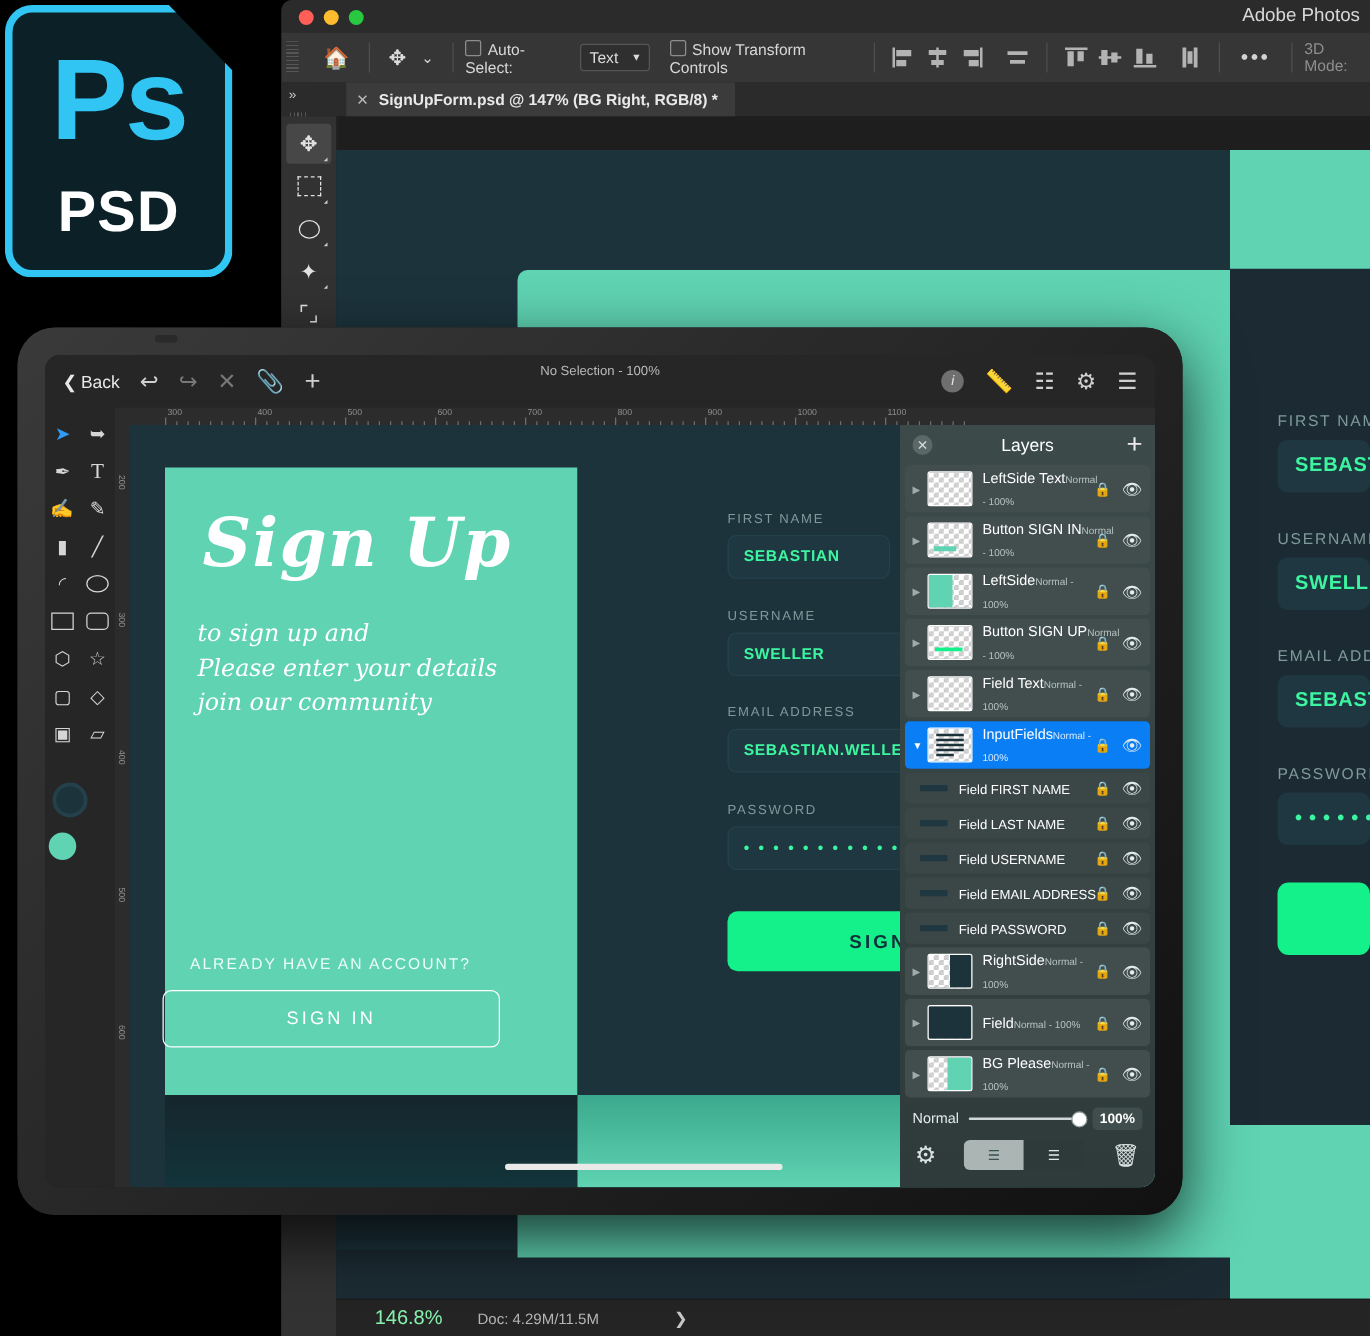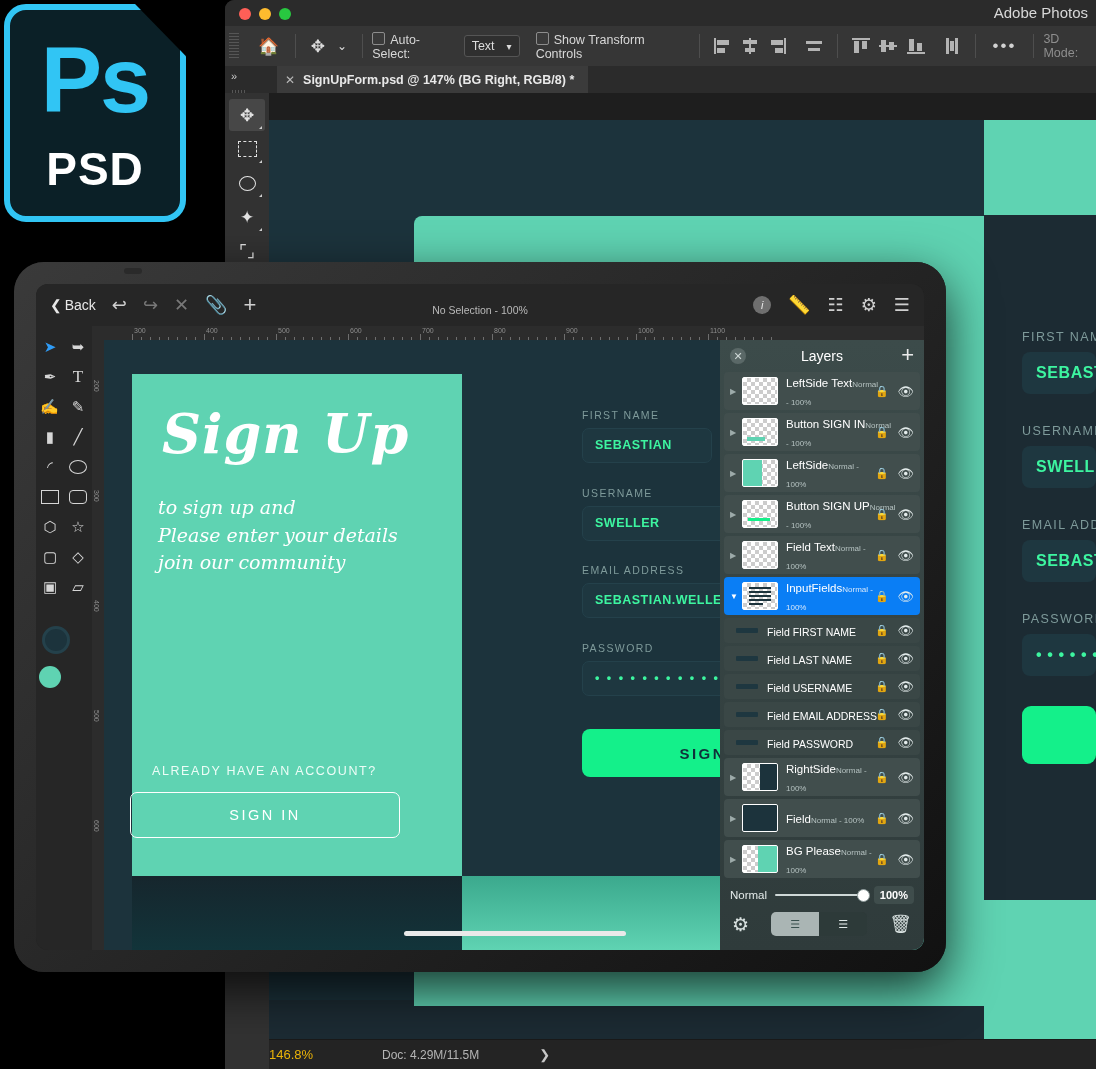--- a/index.html
+++ b/index.html
@@ -66,21 +66,21 @@
   
   #ps-canvas{position:absolute;left:44px;top:120px;right:0;height:920px;background:#1c2b33;}
   #ps-canvas .bgleft{position:absolute;left:0;top:0;width:715px;height:880px;background:#1c333c;}
   #ps-canvas .bgright{position:absolute;left:715px;top:0;right:0;height:95px;background:#5fd3b2;}
   #ps-canvas .bgright2{position:absolute;left:715px;top:780px;right:0;bottom:0;background:#5fd3b2;}
   #ps-canvas .greenpanel{position:absolute;left:145px;top:96px;width:570px;height:790px;
       background:#5fd3b2;border-radius:8px 0 0 0;}
 
   #ps-status{position:absolute;left:44px;bottom:0;right:0;height:29px;background:#242424;
       display:flex;align-items:center;border-top:1px solid #1a1a1a;}
-  #ps-status .zoom{color:#eab308;font-size:13px;width:85px;text-align:left;}
+  #ps-status .zoom{color:#86efac;font-size:16px;width:85px;text-align:right;}
   #ps-status .doc{color:#b5b5b5;font-size:12px;margin-left:28px;}
   #ps-status .chev{color:#c7c7c7;font-size:13px;margin-left:60px;}
 
   
   #ps-form{position:absolute;left:1022px;top:330px;width:74px;}
   #ps-form .lbl{color:#7e9a9a;font-size:12.5px;letter-spacing:1.4px;margin-bottom:8px;
       white-space:nowrap;overflow:hidden;}
   #ps-form .inp{background:#1e3740;border-radius:8px;height:42px;line-height:42px;
       color:#3df5a0;font-size:16px;font-weight:bold;letter-spacing:.6px;padding-left:14px;
       white-space:nowrap;overflow:hidden;margin-bottom:30px;}
@@ -96,21 +96,21 @@
   .cam{position:absolute;left:110px;top:6px;width:18px;height:6px;background:#2a2a2a;border-radius:3px;}
 
   
   #ip-topbar{position:absolute;left:0;top:0;right:0;height:42px;background:#262626;
       display:flex;align-items:center;}
   #ip-topbar .back{color:#e8e8e8;font-size:14px;margin-left:14px;display:flex;align-items:center;gap:3px;}
   .ip-ic{color:#cfcfcf;font-size:18px;margin-left:16px;line-height:1;}
   .ip-ic.dim{color:#787878;}
   #ip-doctitle{position:absolute;left:0;right:0;top:6px;text-align:center;pointer-events:none;}
   #ip-doctitle .t{color:#fff;font-size:11px;font-weight:bold;}
-  #ip-doctitle .s{color:#b9b9b9;font-size:10.5px;margin-top:14px;}
+  #ip-doctitle .s{color:#b9b9b9;font-size:10.5px;margin-top:1px;}
   #ip-rightic{position:absolute;right:14px;top:0;height:42px;display:flex;align-items:center;gap:17px;}
 
   
   #ip-tools{position:absolute;left:0;top:42px;width:56px;bottom:0;background:#262626;
       display:flex;flex-wrap:wrap;align-content:flex-start;padding-top:6px;}
   .iptool{width:28px;height:30px;display:flex;align-items:center;justify-content:center;
       color:#d6d6d6;font-size:15px;}
   .iptool.active{color:#2f9bf5;}
   .swatch{width:22px;height:22px;border-radius:50%;margin:6px 3px;}
 

